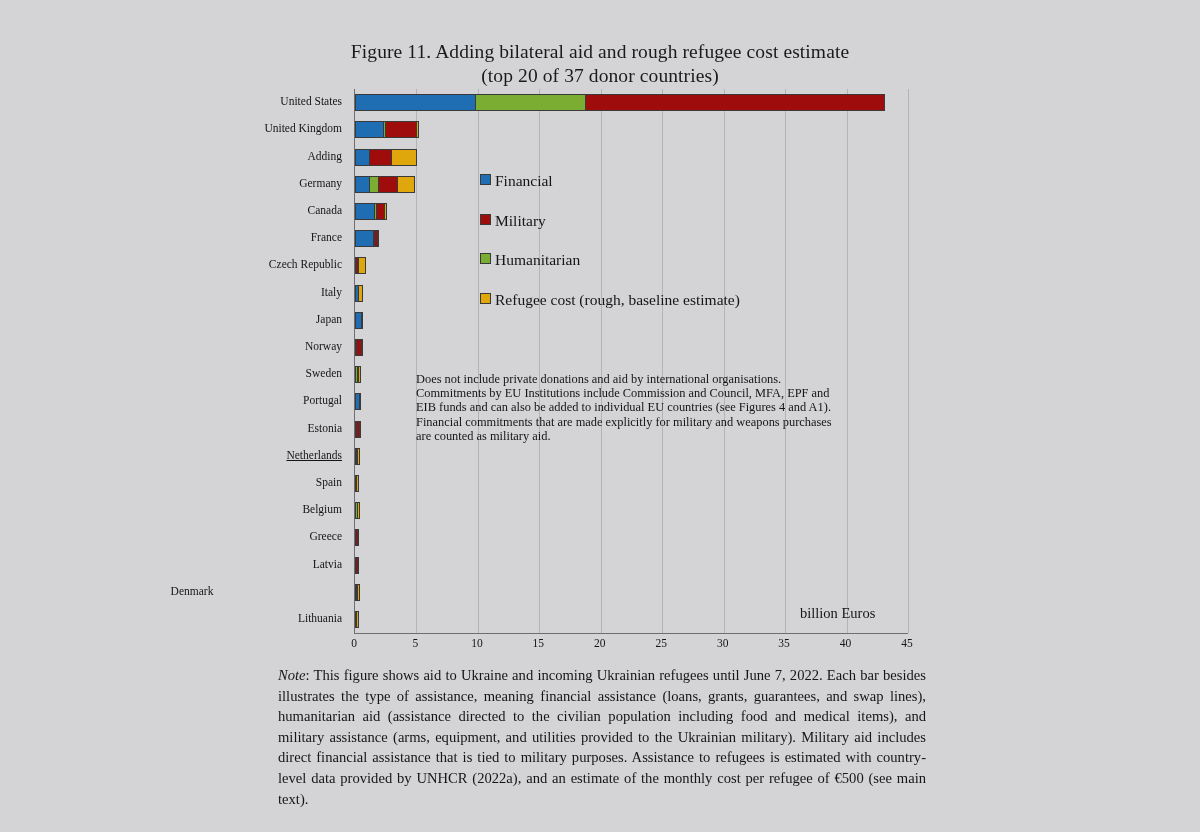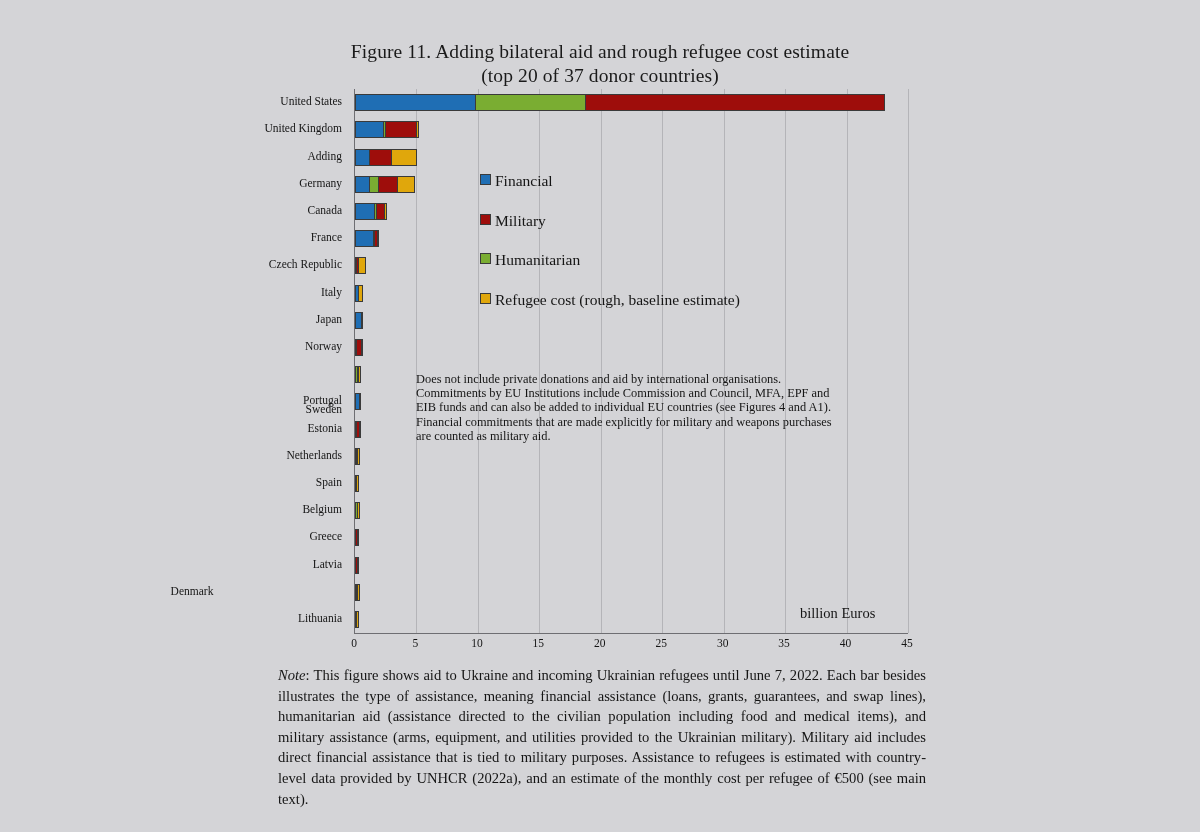--- a/index.html
+++ b/index.html
@@ -185,24 +185,24 @@
       <div class="ylabel" style="top: 6.1px;">United States</div>
       <div class="ylabel" style="top: 33.3px;">United Kingdom</div>
       <div class="ylabel" style="top: 60.5px;">Adding</div>
       <div class="ylabel" style="top: 87.7px;">Germany</div>
       <div class="ylabel" style="top: 114.9px;">Canada</div>
       <div class="ylabel" style="top: 142.1px;">France</div>
       <div class="ylabel" style="top: 169.3px;">Czech Republic</div>
       <div class="ylabel" style="top: 196.5px;">Italy</div>
       <div class="ylabel" style="top: 223.7px;">Japan</div>
       <div class="ylabel" style="top: 250.9px;">Norway</div>
-      <div class="ylabel" style="top: 278.1px; margin-top: 36px;">Sweden</div>
+      <div class="ylabel" style="top: 278.1px;">Sweden</div>
       <div class="ylabel" style="top: 305.3px;">Portugal</div>
       <div class="ylabel" style="top: 332.5px;">Estonia</div>
-      <div class="ylabel" style="top: 359.7px;">Netherlands</div>
+      <div class="ylabel" style="top: 359.7px; text-decoration: underline;">Netherlands</div>
       <div class="ylabel" style="top: 386.9px;">Spain</div>
       <div class="ylabel" style="top: 414.1px;">Belgium</div>
       <div class="ylabel" style="top: 441.3px;">Greece</div>
       <div class="ylabel" style="top: 468.5px;">Latvia</div>
       <div class="ylabel" style="top: 495.7px; text-align: center;">Denmark</div>
       <div class="ylabel" style="top: 522.9px;">Lithuania</div>
     </div>
 
   <div id="plot-area">
     <div id="gridlines">

